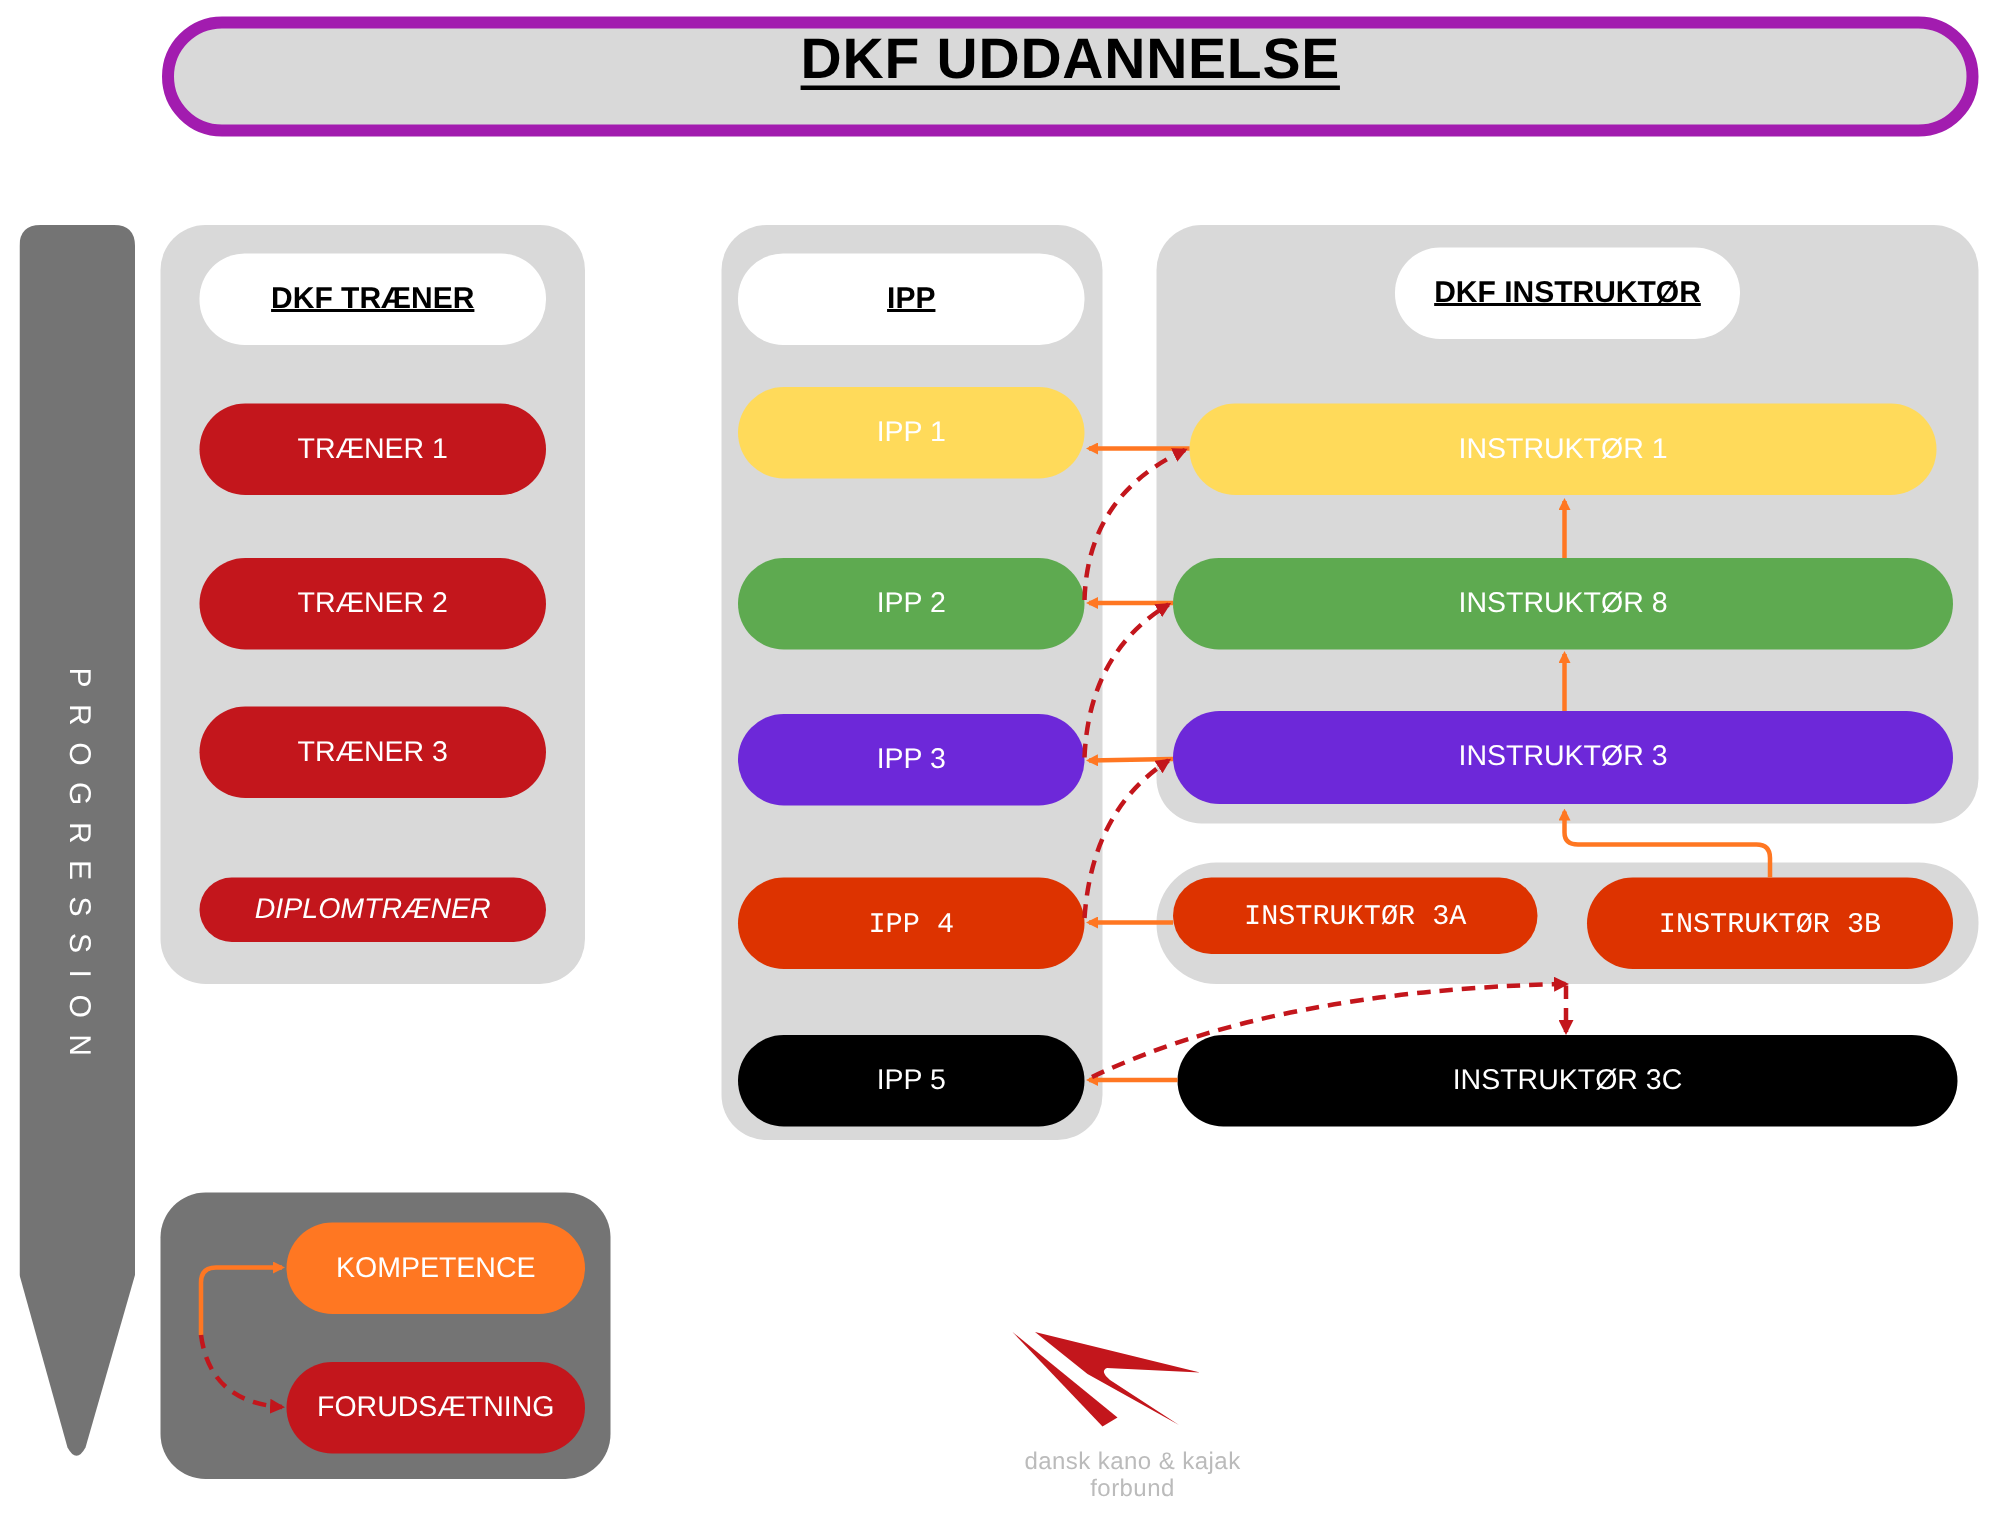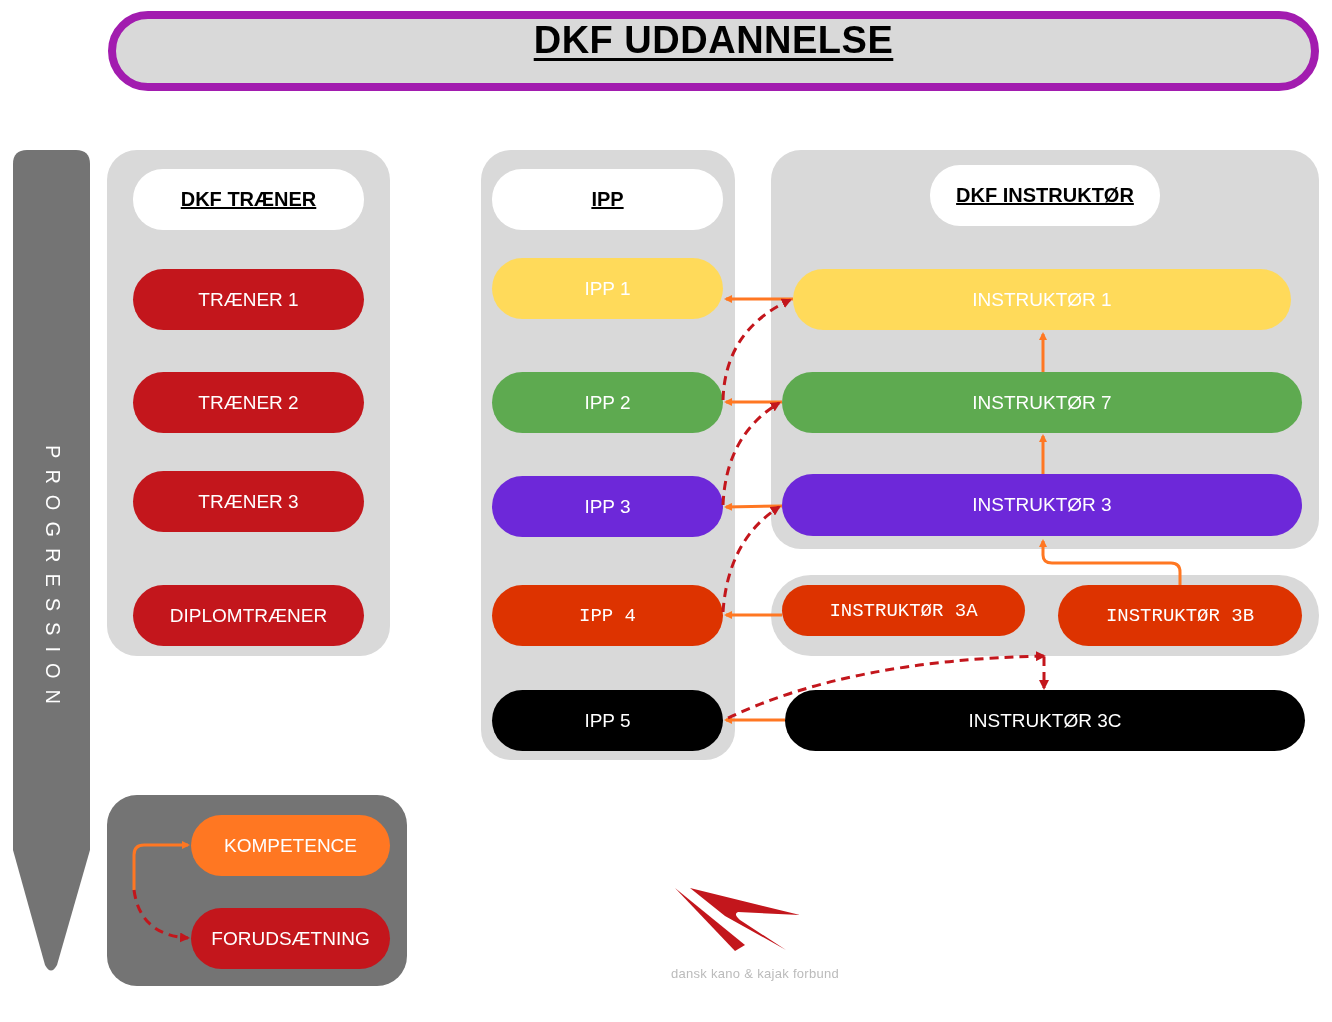--- a/index.html
+++ b/index.html
@@ -20,21 +20,21 @@
     .pill { border-radius: 31px; display: flex; align-items: center; justify-content: center;
             color: #ffffff; font-size: 19px; white-space: nowrap; }
     .red { background: #c3161c; }
     .yellow { background: #ffda5a; }
     .green { background: #5eaa50; }
     .blue { background: #6d28d9; }
     .orangered { background: #dd3300; font-family: Liberation Mono, monospace; }
     .black { background: #000000; }
     .orange { background: #ff7722; }
     svg.overlay { position: absolute; left: 0; top: 0; pointer-events: none; }
-    .logo-text { left: 660px; top: 966px; width: 190px; text-align: center; font-size: 13px; color: #bbbbbb; letter-spacing: 0.3px; }
+    .logo-text { left: 660px; top: 966px; width: 190px; text-align: center; font-size: 16px; color: #bbbbbb; letter-spacing: 0.3px; }
   </style>
 </head>
 <body>
 
 <div class="abs title-bar">
   <span class="title-text">DKF UDDANNELSE</span>
 </div>
 
 <div class="abs progress-bar">
   <svg width="77" height="822" viewBox="0 0 77 822" style="position:absolute;left:0;top:0;">
@@ -49,21 +49,21 @@
 </div>
 <div class="abs pill red" style="left:133px;top:269px;width:231px;height:61px;">
     <span>TRÆNER 1</span>
   </div>
 <div class="abs pill red" style="left:133px;top:372px;width:231px;height:61px;">
     <span>TRÆNER 2</span>
   </div>
 <div class="abs pill red" style="left:133px;top:471px;width:231px;height:61px;">
     <span>TRÆNER 3</span>
   </div>
-<div class="abs pill red" style="left:133px;top:585px;width:231px;height:61px;">
+<div class="abs pill red" style="left:133px;top:585px;width:231px;height:43px;font-style:italic;">
     <span>DIPLOMTRÆNER</span>
   </div>
 
 <div class="abs panel" style="left:481px;top:150px;width:254px;height:610px;"></div>
 <div class="abs header-pill" style="left:492px;top:169px;width:231px;height:61px;">
   <span>IPP</span>
 </div>
 <div class="abs pill yellow" style="left:492px;top:258px;width:231px;height:61px;">
     <span>IPP 1</span>
   </div>
@@ -81,21 +81,21 @@
   </div>
 
 <div class="abs panel" style="left:771px;top:150px;width:548px;height:399px;"></div>
 <div class="abs header-pill" style="left:930px;top:165px;width:230px;height:61px;">
   <span>DKF INSTRUKTØR</span>
 </div>
 <div class="abs pill yellow" style="left:793px;top:269px;width:498px;height:61px;">
     <span>INSTRUKTØR 1</span>
   </div>
 <div class="abs pill green" style="left:782px;top:372px;width:520px;height:61px;">
-    <span>INSTRUKTØR 7</span>
+    <span>INSTRUKTØR 8</span>
   </div>
 <div class="abs pill blue" style="left:782px;top:474px;width:520px;height:62px;">
     <span>INSTRUKTØR 3</span>
   </div>
 
 <div class="abs panel" style="left:771px;top:575px;width:548px;height:81px;border-radius:40px;"></div>
 <div class="abs pill orangered" style="left:782px;top:585px;width:243px;height:51px;">
     <span>INSTRUKTØR 3A</span>
   </div>
 <div class="abs pill orangered" style="left:1058px;top:585px;width:244px;height:61px;">

